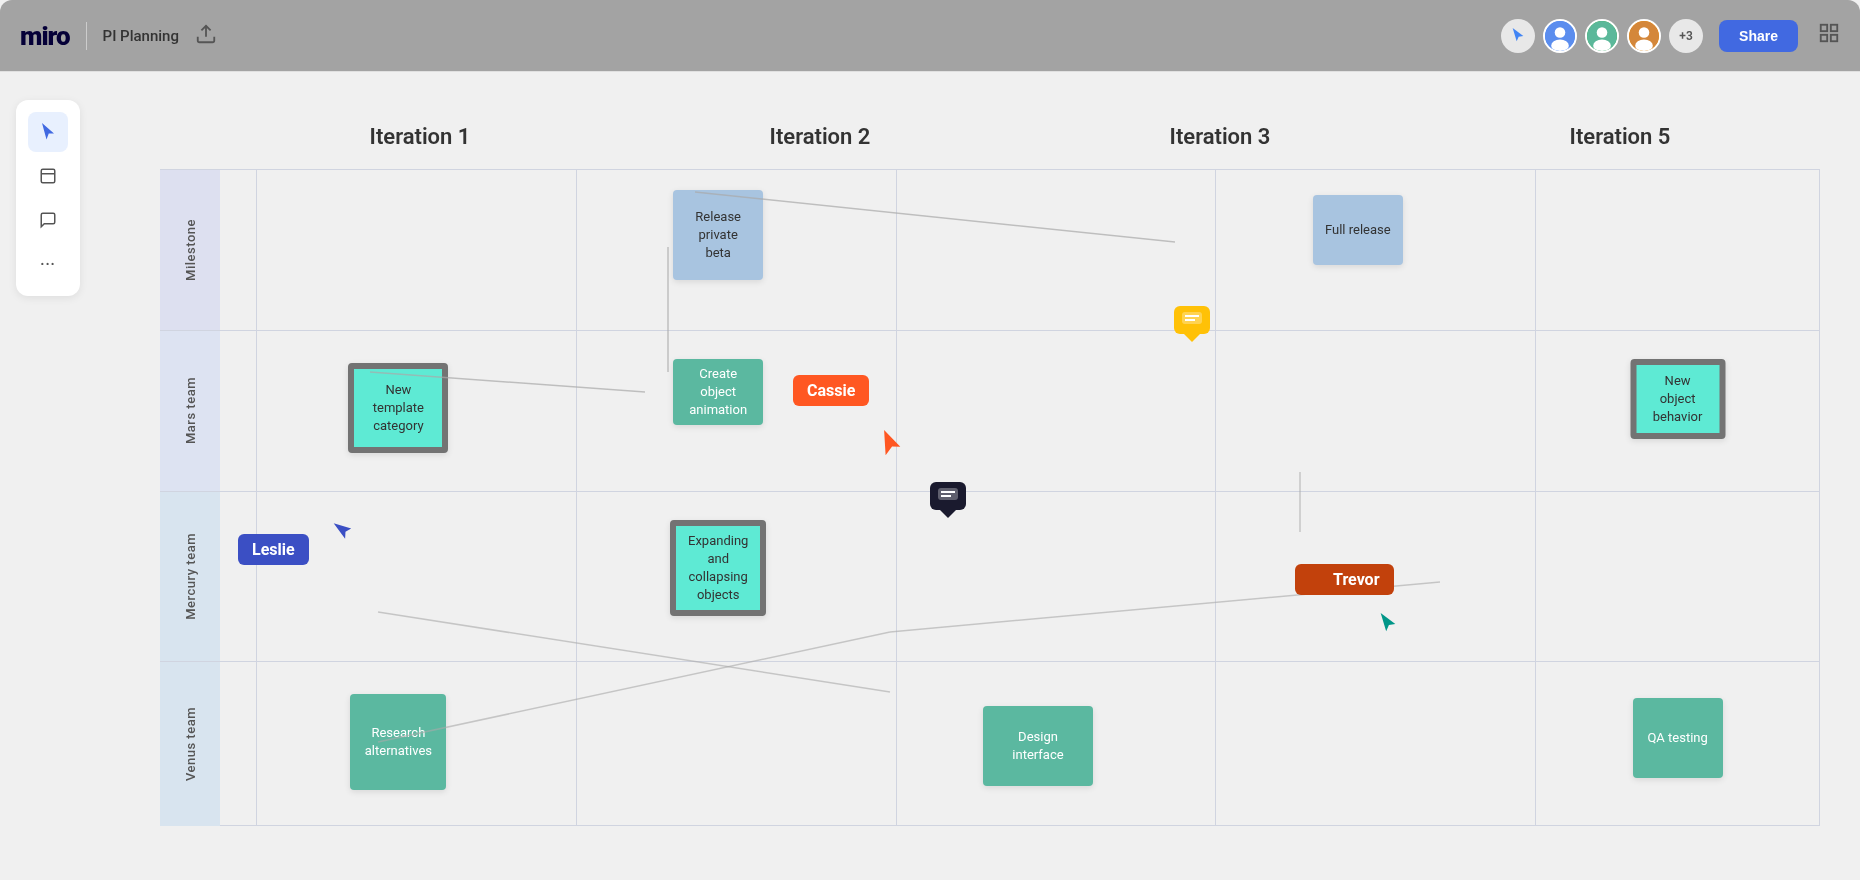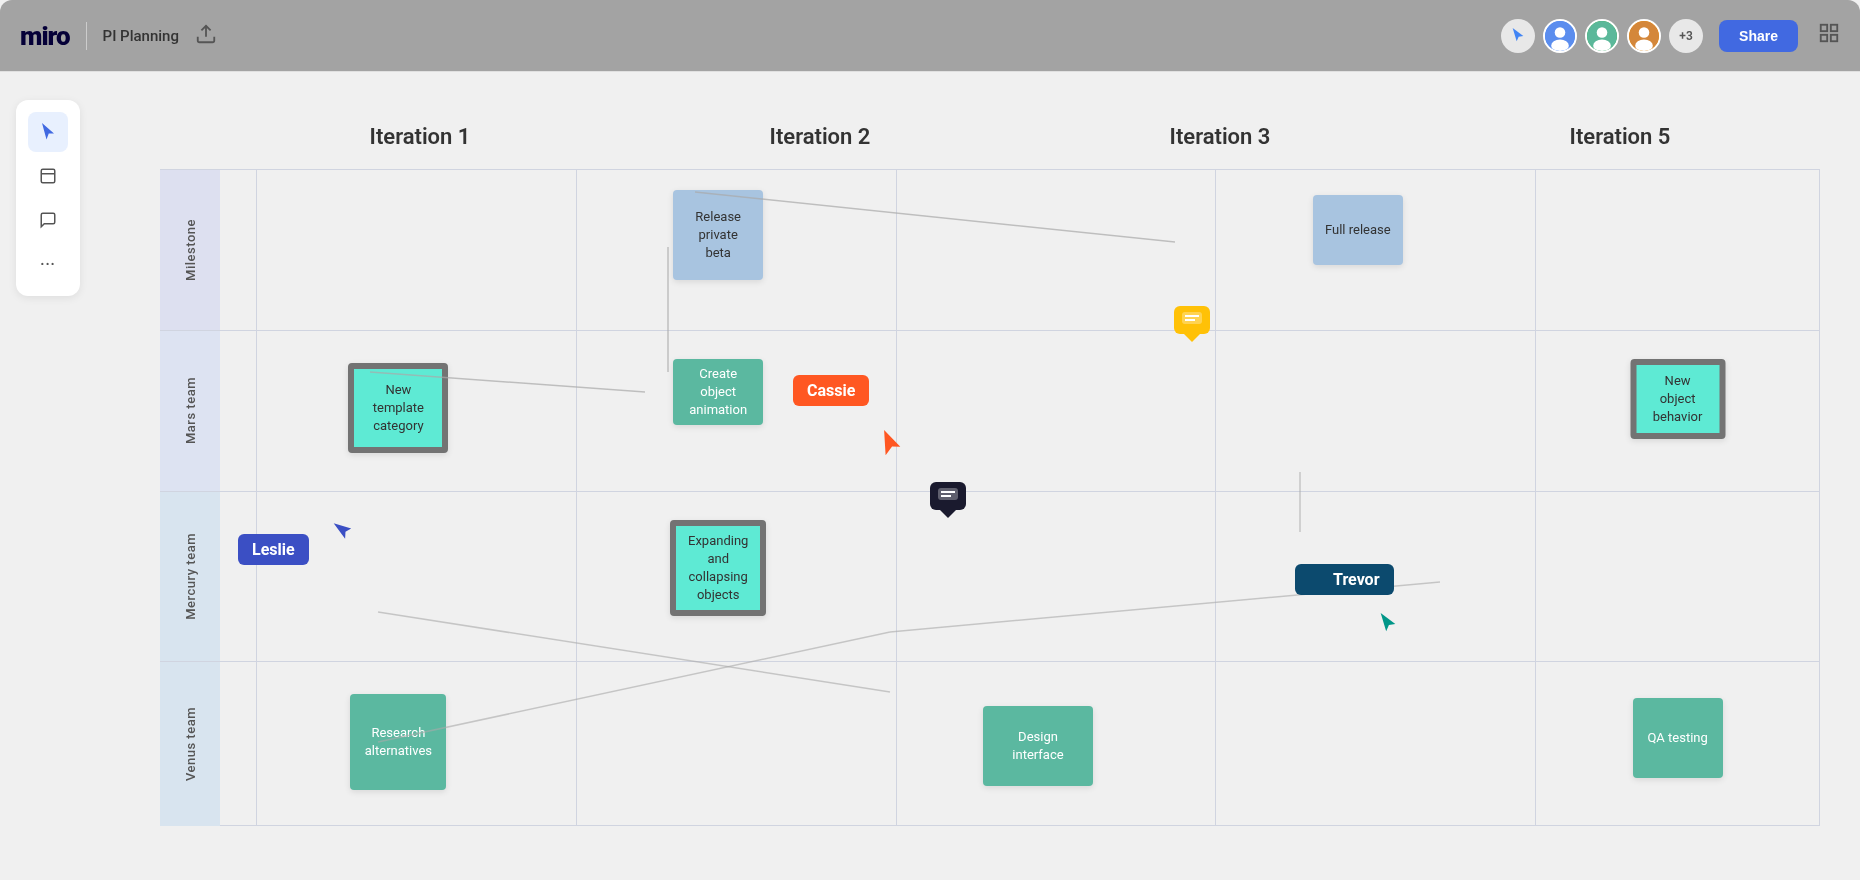--- a/index.html
+++ b/index.html
@@ -289,21 +289,21 @@
       position: absolute;
       top: 448px;
       left: 334px;
       font-size: 18px;
       color: #3b4fc4;
       z-index: 20;
       transform: rotate(-20deg);
     }
     
     #label-trevor {
-      background: #0c4a6e;
+      background: #c2410c;
       top: 492px;
       left: 1295px;
       padding-left: 38px;
     }
     #cursor-trevor {
       position: absolute;
       top: 541px;
       left: 1377px;
       font-size: 18px;
       color: #009688;

